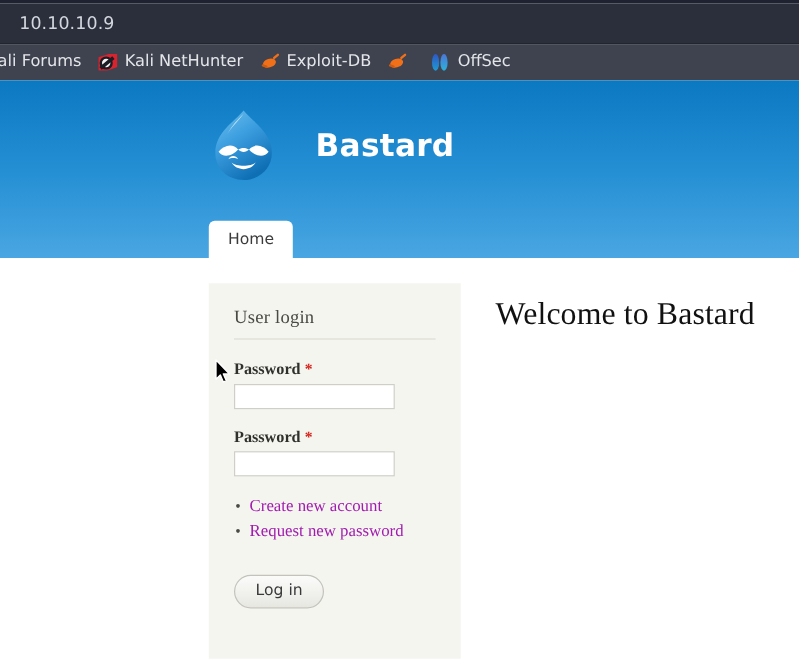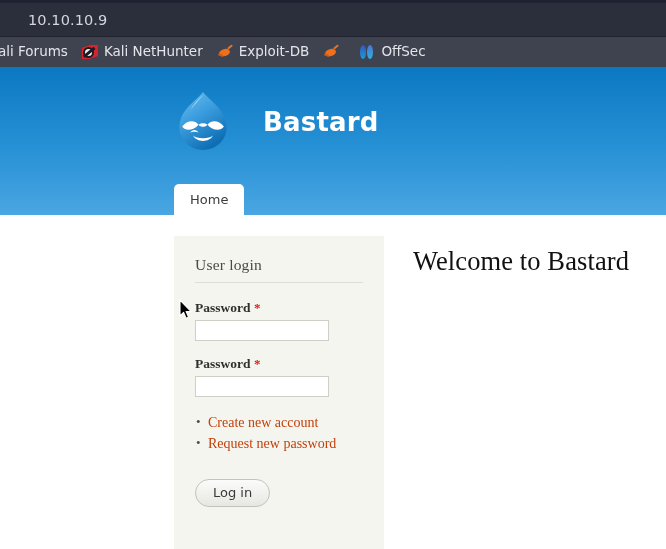--- a/index.html
+++ b/index.html
@@ -24,21 +24,20 @@
   #chrome-top-edge {
     height: 3px;
     background: #1f2230;
   }
   #url-bar {
     height: 33px;
     background: #2b2f3b;
     display: flex;
     align-items: center;
     border-bottom: 1px solid #20232e;
-    padding-left: 12px;
   }
   #url-text {
     color: #d3d6dd;
     font-size: 14.5px;
     padding-left: 16px;
     letter-spacing: .1px;
     white-space: nowrap;
     font-family: "DejaVu Sans", sans-serif;
   }
   #bookmarks-bar {
@@ -245,21 +244,21 @@
   }
   #login-links li:before {
     content: "•";
     position: absolute;
     left: -12px;
     top: -1px;
     color: #4a4a45;
     font-size: 13px;
   }
   #login-links a {
-    color: #c2410c;
+    color: #a21caf;
     text-decoration: none;
   }
   #login-submit {
     margin-top: 25px;
     font-family: "DejaVu Sans", sans-serif;
     font-size: 13px;
     color: #3a3a3a;
     background: linear-gradient(180deg, #fbfbfa 0%, #e7e7e2 100%);
     border: 1px solid #c3c3bb;
     border-radius: 14px;

